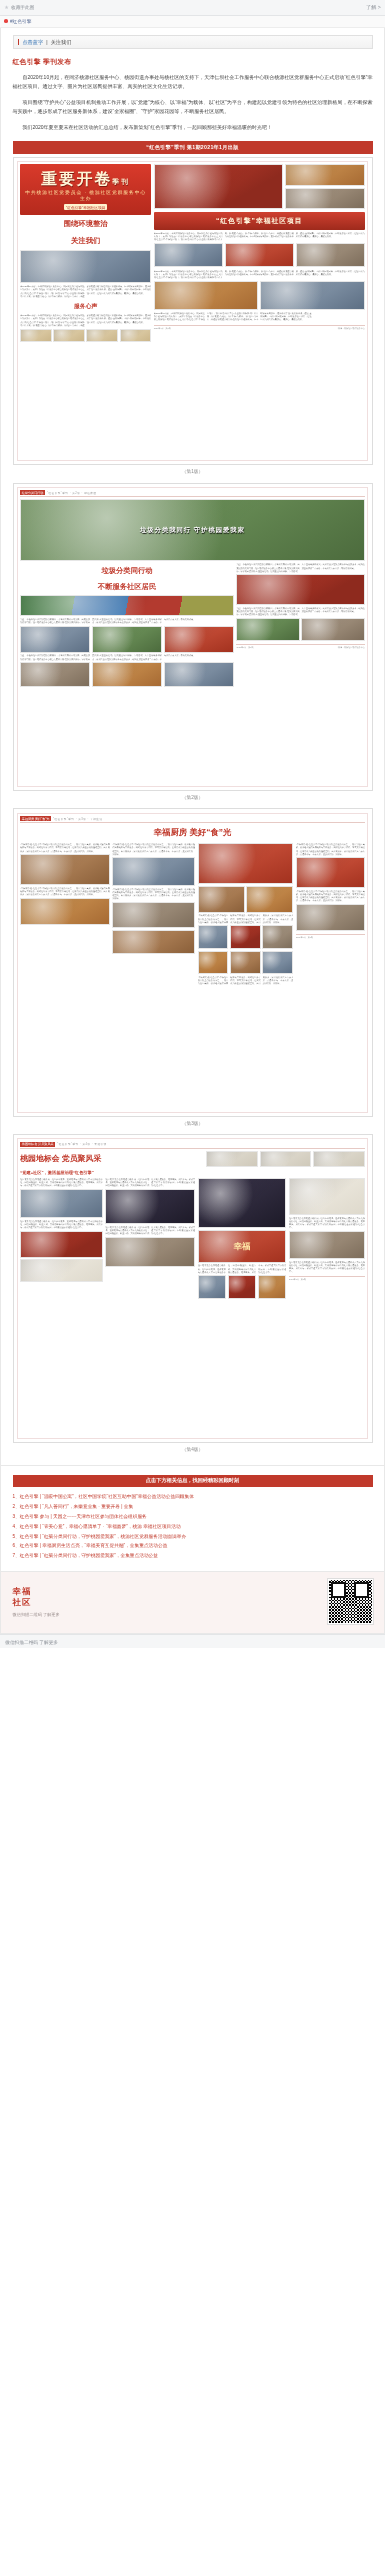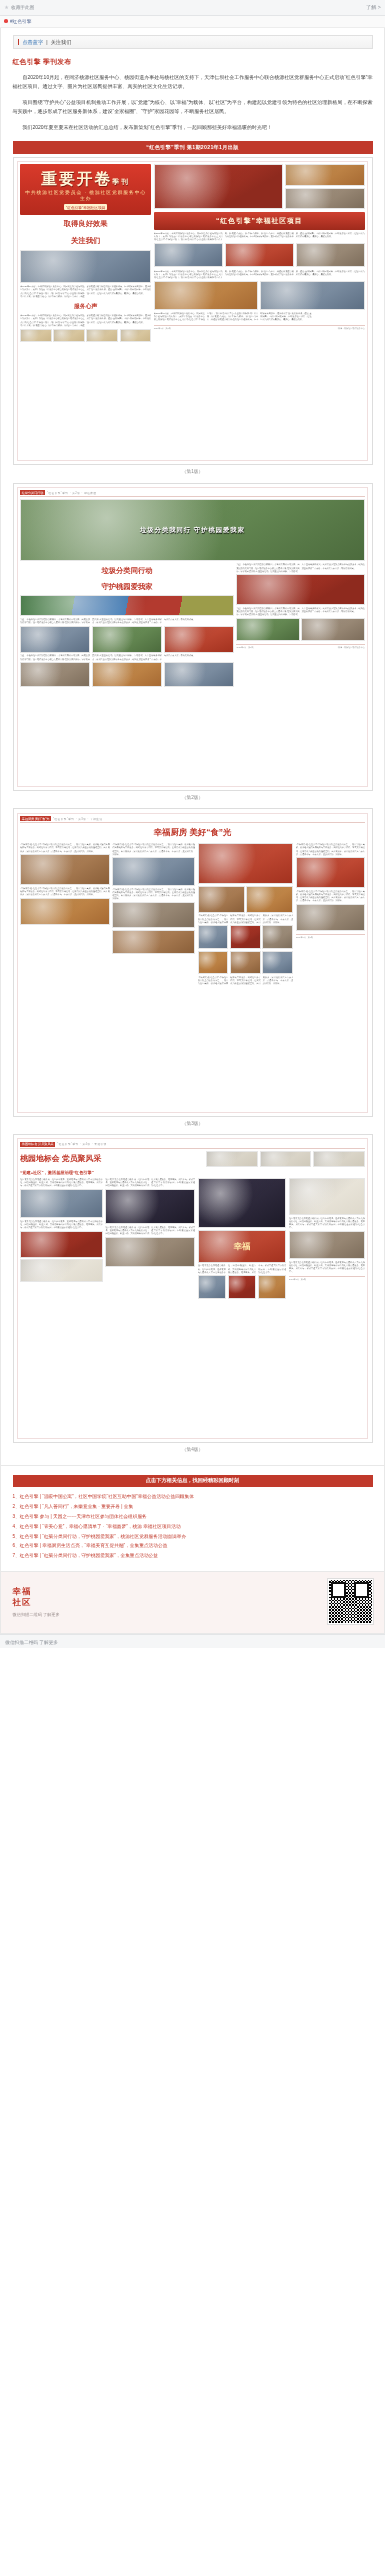--- a/index.html
+++ b/index.html
@@ -355,21 +355,21 @@
         <div class="np1">
 
           <div class="np-col-left">
             <div class="masthead">
               <div class="mh-title">
                 <span>重要开卷</span><span style="font-size:6.8px;">季刊</span>
               </div>
               <div class="mh-sub">中共桃源社区党委员会 · 桃源社区党群服务中心 主办</div>
               <span class="mh-flag">“红色引擎”幸福社区项目</span>
             </div>
-            <div class="np-h2">取得良好效果</div>
+            <div class="np-h2">围绕环境整治</div>
             <div class="np-h2">关注我们</div>
             <div class="photo ph-people" style="height:33px"></div>
             <div class="txt-block c2">自2020年10月起，在同济桃源社区服务中心、桃园街道办事处与桃社区的支持下，天津仁坝社会工作服务中心联合桃源社区党群服务中心正式启动“红色引擎”幸福社区项目，项目围绕“守护共心”公益项目机制推动工作开展，以“党建”为核心、以“幸福”为载体、以“社区”为平台，构建起以党建引领为特色的社区治理新格局。在不断探索与实践中，逐步形成了社区服务新体系，建设“全家福圈”、“守护”家园花园等，不断服务社区居民，让社区成为居民群众最放心、最安心、最暖心的家。</div>
             <div class="np-h3">服务心声</div>
             <div class="txt-block c2" style="max-height:63px">自2020年10月起，在同济桃源社区服务中心、桃园街道办事处与桃社区的支持下，天津仁坝社会工作服务中心联合桃源社区党群服务中心正式启动“红色引擎”幸福社区项目，项目围绕“守护共心”公益项目机制推动工作开展，以“党建”为核心、以“幸福”为载体、以“社区”为平台，构建起以党建引领为特色的社区治理新格局。在不断探索与实践中，逐步形成了社区服务新体系，建设“全家福圈”、“守护”家园花园等，不断服务社区居民，让社区成为居民群众最放心、最安心、最暖心的家。</div>
             <div class="grid4">
               <div class="photo ph-stamp" style="height:13.6px"></div>
               <div class="photo ph-stamp" style="height:13.6px"></div>
               <div class="photo ph-stamp" style="height:13.6px"></div>
               <div class="photo ph-stamp" style="height:13.6px"></div>
@@ -415,21 +415,21 @@
           <div class="np-topstrip">
             <span class="ts-logo">垃圾分类同行动</span>
             <span class="ts-text">“红色引擎”季刊 · 第2版 · 绿色家园</span>
           </div>
           <div class="photo ph-green" style="height:62px;display:flex;align-items:center;justify-content:center">
             <span style="position:relative;z-index:2;color:#fff;font-size:6.3px;font-weight:bold;letter-spacing:1px;text-shadow:0.5px 0.5px 1px #000">垃圾分类我同行 守护桃园爱我家</span>
           </div>
           <div style="display:flex;gap:2.6px;flex:1">
             <div class="col" style="width:62%">
               <div class="np-h2">垃圾分类同行动</div>
-              <div class="np-h2">守护桃园爱我家</div>
+              <div class="np-h2">不断服务社区居民</div>
               <div class="photo ph-bins" style="height:21px"></div>
               <div class="txt-block c3" style="max-height:63px">为进一步提升社区居民的垃圾分类意识，引导居民养成主动分类、自觉投放的良好习惯，社区党群服务中心联合志愿者开展“垃圾分类我同行，守护桃园爱我家”主题宣传活动。活动通过知识讲解、互动游戏、入户宣传等多种形式，向居民普及垃圾分类标准与投放要求，现场发放宣传手册二百余份，参与居民百余人次，取得良好效果。</div>
               <div class="grid3">
                 <div class="photo ph-people" style="height:27px"></div>
                 <div class="photo ph-green" style="height:27px"></div>
                 <div class="photo ph-red2" style="height:27px"></div>
               </div>
               <div class="txt-block c3" style="max-height:37px">为进一步提升社区居民的垃圾分类意识，引导居民养成主动分类、自觉投放的良好习惯，社区党群服务中心联合志愿者开展“垃圾分类我同行，守护桃园爱我家”主题宣传活动。活动通过知识讲解、互动游戏、入户宣传等多种形式，向居民普及垃圾分类标准与投放要求，现场发放宣传手册二百余份，参与居民百余人次，取得良好效果。</div>
               <div class="grid3">
                 <div class="photo ph-indoor" style="height:25px"></div>

